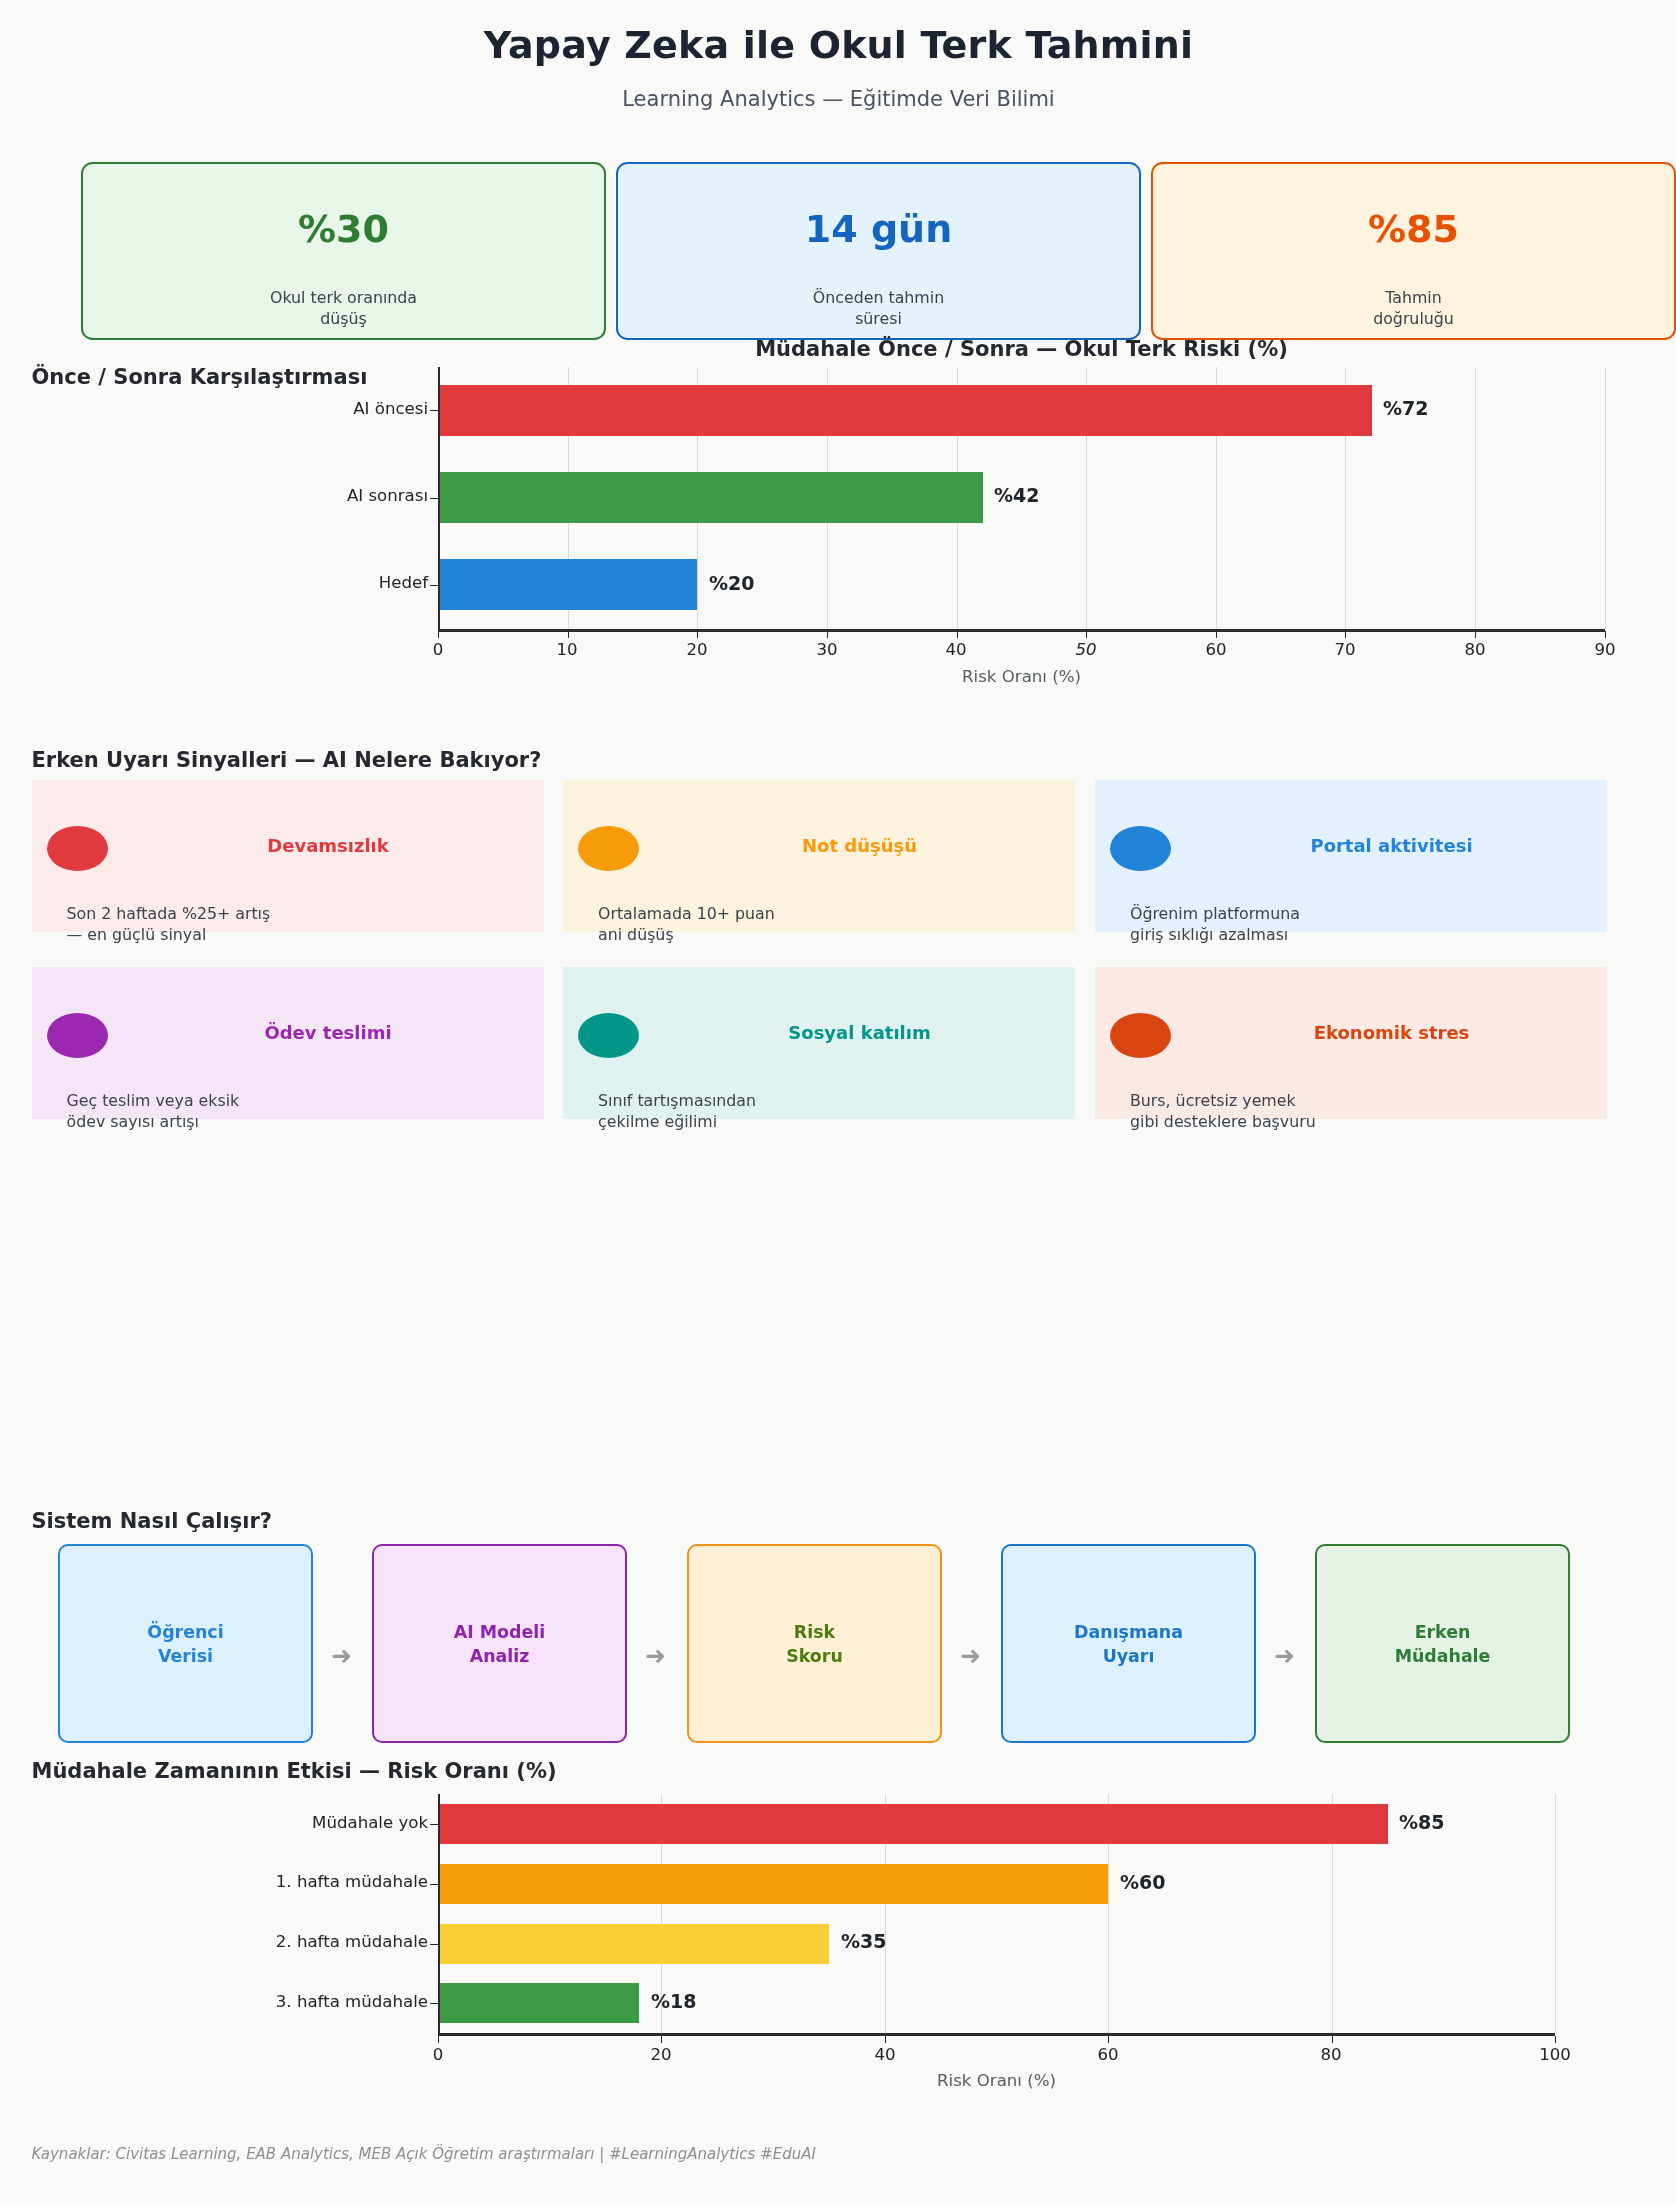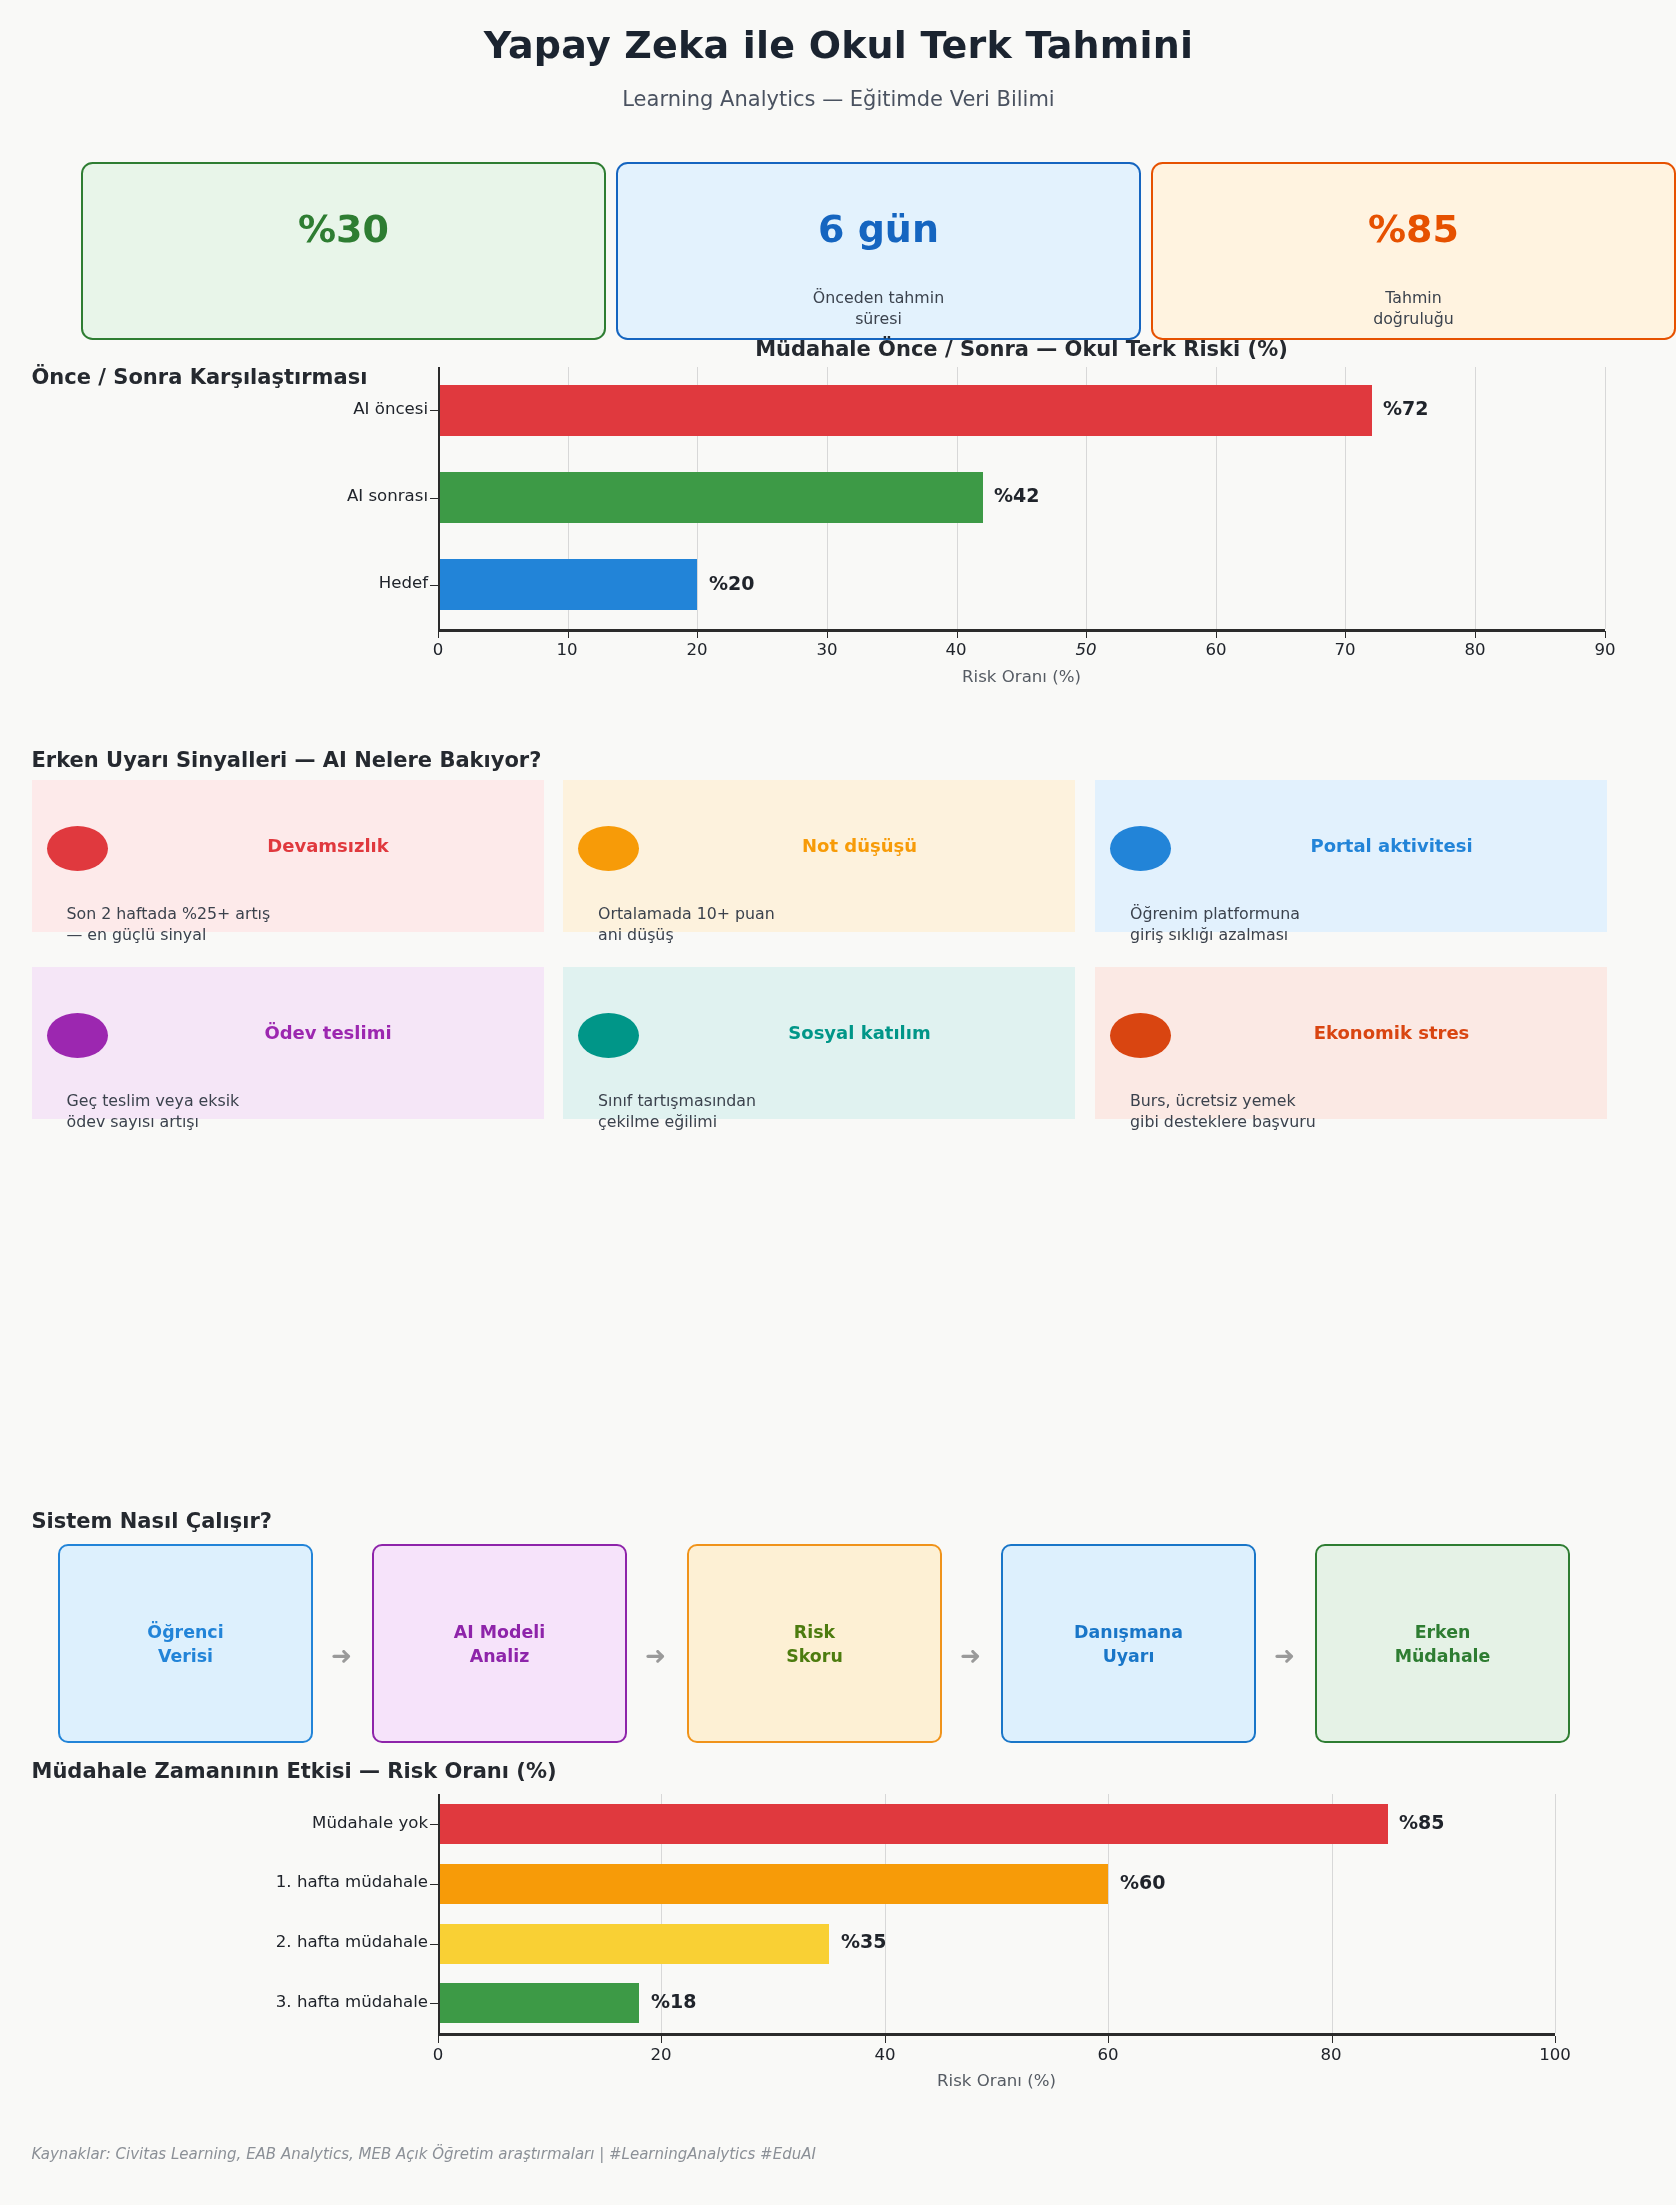--- a/index.html
+++ b/index.html
@@ -102,23 +102,27 @@
 </style>
 </head>
 <body>
 
 <div class="abs" id="title">Yapay Zeka ile Okul Terk Tahmini</div>
 <div class="abs" id="subtitle">Learning Analytics — Eğitimde Veri Bilimi</div>
 
 <div class="abs" id="kpi-row">
     <div class="kpi" style="left: 0px; width: 525px; background: rgb(232, 245, 233); border-color: rgb(46, 125, 50);">
       <div class="kpi-value" style="color: rgb(46, 125, 50);">%30</div>
+      <div class="kpi-label">
+        <div>Okul terk oranında</div>
+        <div>düşüş</div>
+      </div>
     </div>
     <div class="kpi" style="left: 535px; width: 525px; background: rgb(227, 242, 253); border-color: rgb(21, 101, 192);">
-      <div class="kpi-value" style="color: rgb(21, 101, 192);">6 gün</div>
+      <div class="kpi-value" style="color: rgb(21, 101, 192);">14 gün</div>
       <div class="kpi-label">
         <div>Önceden tahmin</div>
         <div>süresi</div>
       </div>
     </div>
     <div class="kpi" style="left: 1070px; width: 525px; background: rgb(255, 243, 224); border-color: rgb(230, 81, 0);">
       <div class="kpi-value" style="color: rgb(230, 81, 0);">%85</div>
       <div class="kpi-label">
         <div>Tahmin</div>
         <div>doğruluğu</div>

